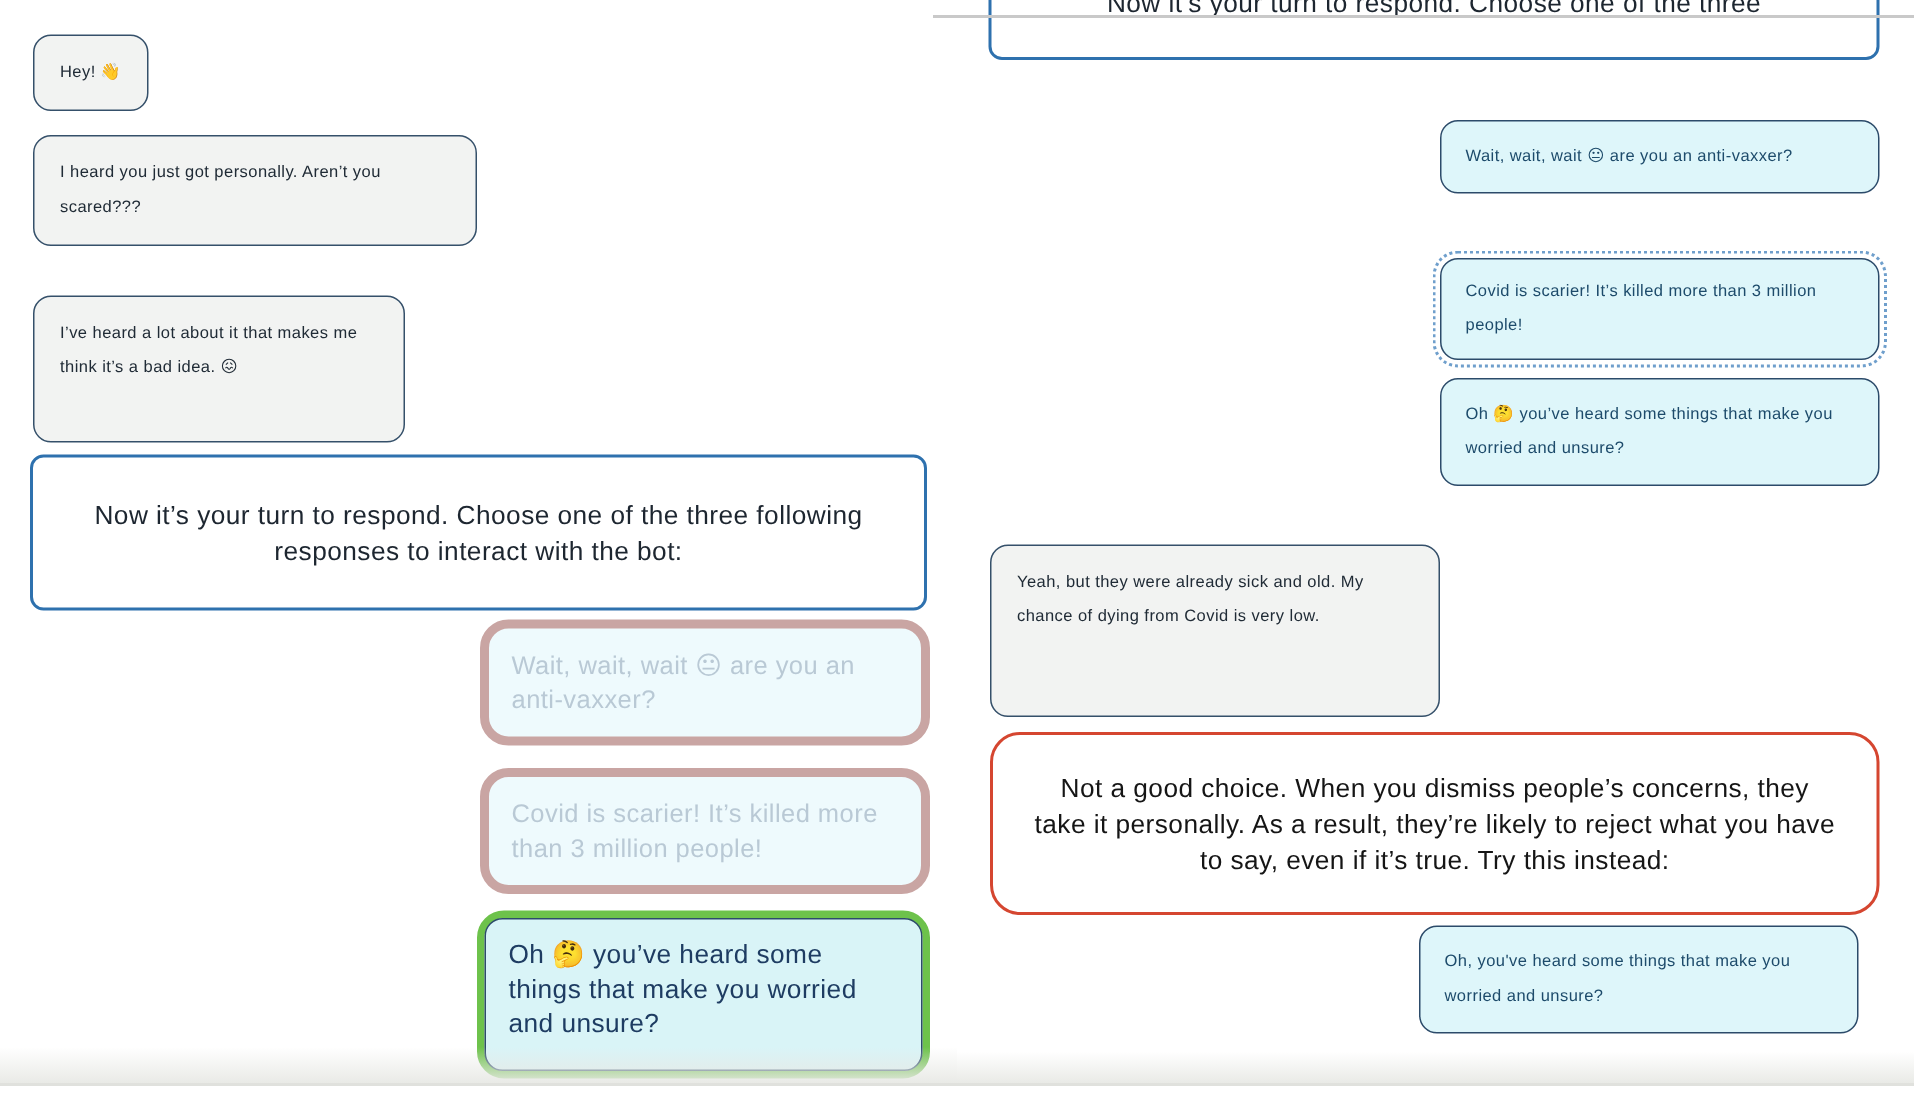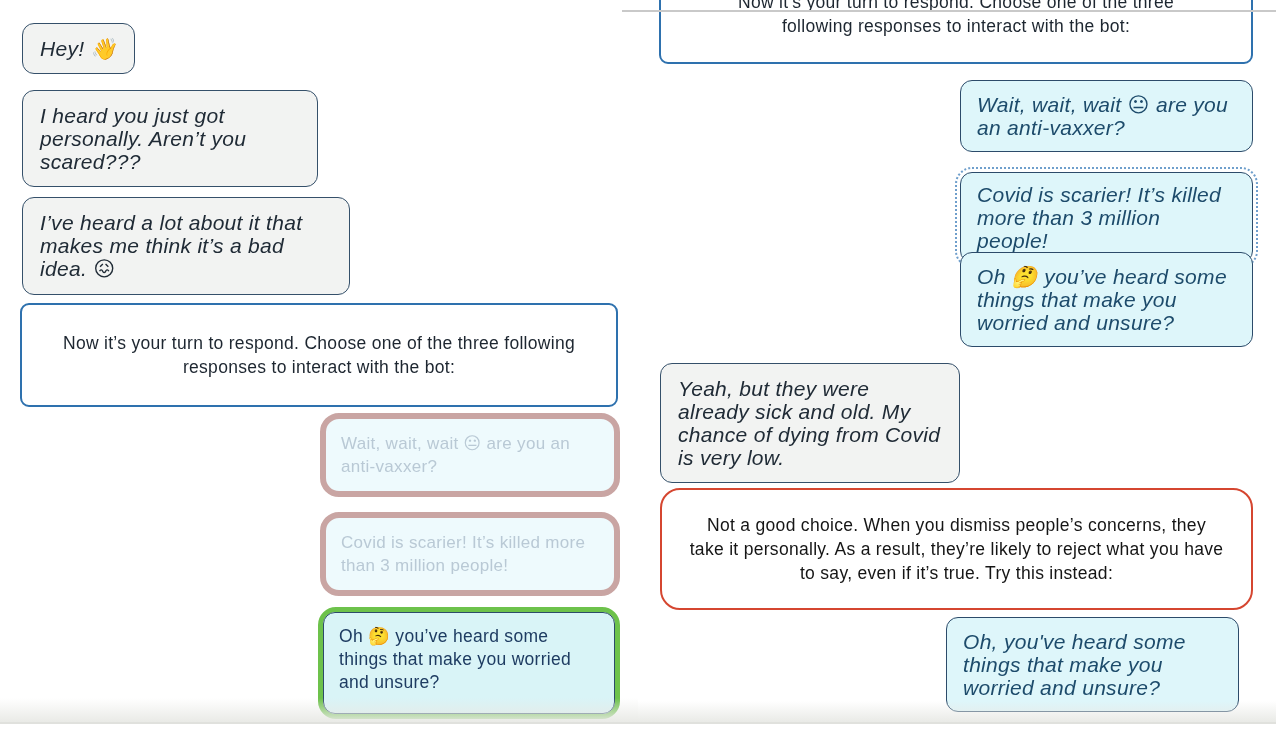--- a/index.html
+++ b/index.html
@@ -5,21 +5,21 @@
   html,body{margin:0;padding:0;background:#ffffff;}
   #app{
     position:relative;width:1276px;height:741px;background:#ffffff;
     overflow:hidden;display:flex;
     font-family:"Liberation Sans","DejaVu Sans",sans-serif;
     letter-spacing:0.3px;
   }
   .panel{position:relative;width:638px;height:741px;flex:0 0 638px;}
 
   
-  .bubble{position:absolute;box-sizing:border-box;font-size:21px;line-height:23px;font-style:italic;}
+  .bubble{position:absolute;box-sizing:border-box;font-size:11px;line-height:23px;}
   .bubble.gray{
     background:#f2f3f2;border:1.5px solid #35506a;border-radius:12px;
     color:#202b36;padding:13px 17px;
   }
   .box{position:absolute;box-sizing:border-box;background:#ffffff;text-align:center;
     font-size:17.5px;line-height:24px;color:#1d2630;}
   .box.blue{border:2.5px solid #2e71ae;border-radius:9px;}
   .box.red{border:2.5px solid #d54630;border-radius:20px;color:#151515;}
 
   
@@ -39,21 +39,21 @@
   .choice.selected{border:5px solid #6dc24b;border-radius:18px;padding:0;background:#6dc24b00;}
   .choice.selected .inner{
     box-sizing:border-box;width:100%;height:100%;
     border:1.5px solid #2c4b6a;border-radius:12px;background:#d9f4f7;
     color:#1e3c62;padding:12px 15px;font-size:17.5px;line-height:23px;
   }
 
   
   #l-msg1{left:22px;top:23px;}
   #l-msg2{left:22px;top:90px;width:296px;}
-  #l-msg3{left:22px;top:197px;width:328px;min-height:98px;}
+  #l-msg3{left:22px;top:197px;width:248px;min-height:98px;}
   #l-instr{left:20px;top:303px;width:598px;min-height:99px;padding:26px 30px;}
   #l-choice1{left:320px;top:413px;width:300px;}
   #l-choice2{left:320px;top:512px;width:300px;}
   #l-choice3{left:318px;top:607px;width:302px;height:112px;}
 
   
   #r-hr{position:absolute;left:-16px;right:0;top:10px;height:2px;background:#c9c9c9;z-index:3;}
   #r-instr{left:21px;top:-30px;width:594px;padding:18px 30px 24px;z-index:1;}
   #r-choice1{left:322px;top:80px;width:293px;}
   #r-choice2{left:322px;top:172px;width:293px;padding:10px 16px;}
@@ -93,21 +93,20 @@
     </div>
 
     <div class="footer-fade" id="l-fade"></div>
   </section>
 
   <section class="panel" id="panel-right">
     <div id="r-hr"></div>
 
     <div class="box blue" id="r-instr">
       <div>Now it’s your turn to respond. Choose one of the three</div>
-      <div>following responses to interact with the bot:</div>
     </div>
 
     <div class="bubble cyan" id="r-choice1">Wait, wait, wait 😐 are you an anti-vaxxer?</div>
 
     <div class="bubble cyan focused" id="r-choice2">Covid is scarier! It’s killed more than 3 million people!</div>
 
     <div class="bubble cyan" id="r-choice3">Oh 🤔 you’ve heard some things that make you worried and unsure?</div>
 
     <div class="bubble gray" id="r-reply">Yeah, but they were already sick and old. My chance of dying from Covid is very low.</div>
 

